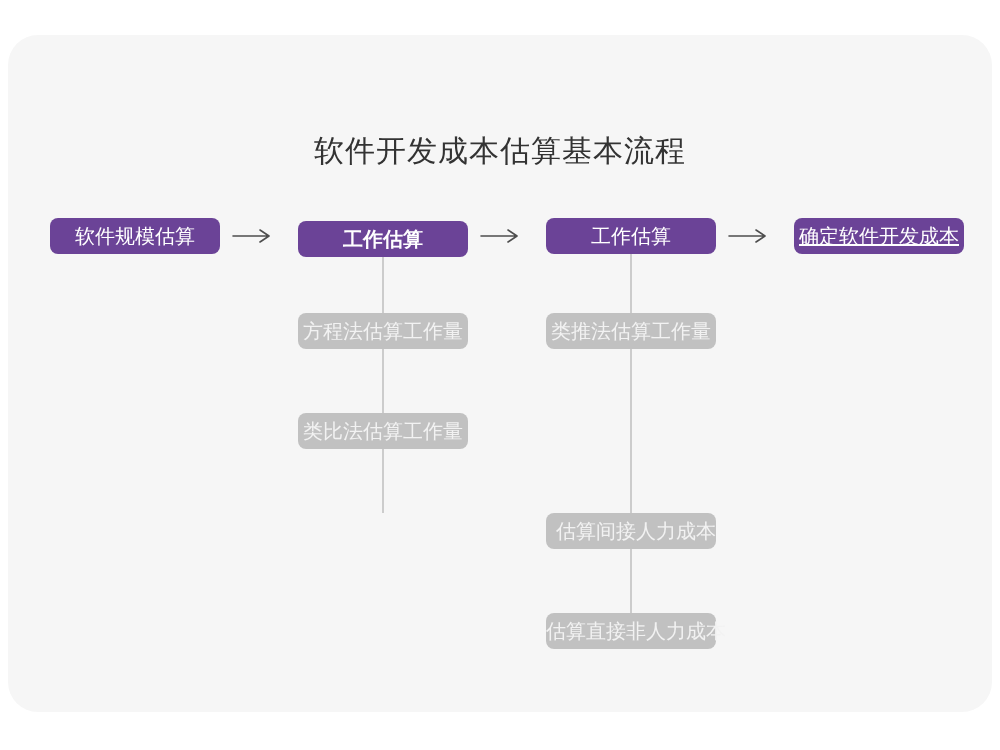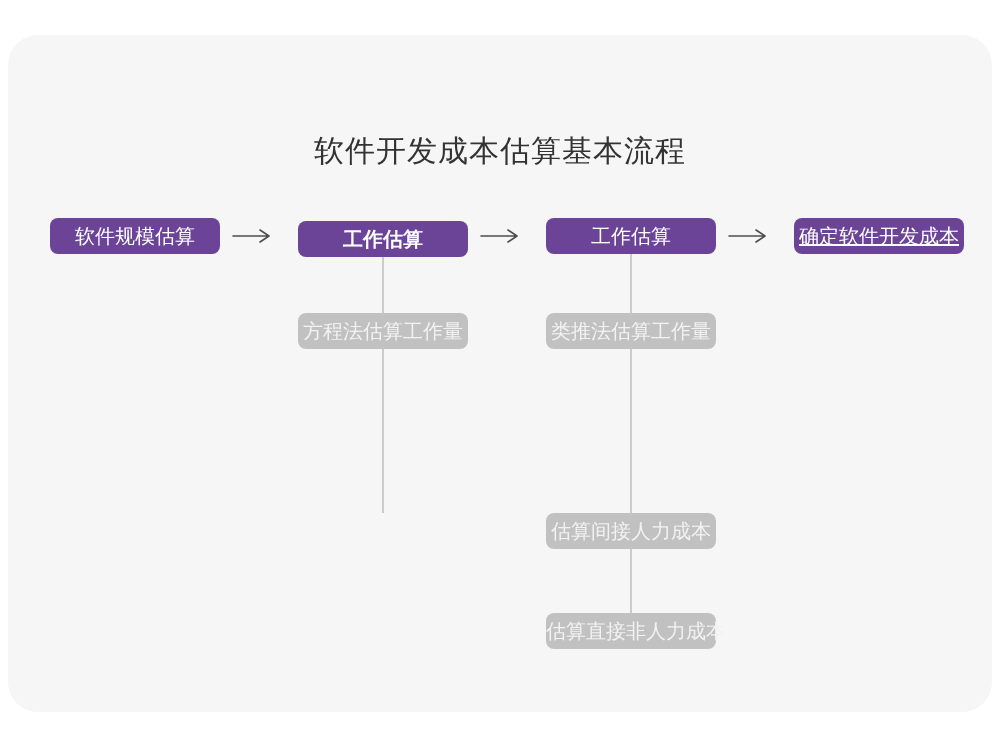--- a/index.html
+++ b/index.html
@@ -99,18 +99,19 @@
   <svg class="arrow-svg" style="left:719px; top:191px;" viewBox="0 0 44 20">
     <path d="M 2 10 H 36 M 29 4 L 38 10 L 29 16"></path>
   </svg>
 
   <div class="node primary" style="left:786px; top:183px;text-decoration:underline;">确定软件开发成本</div>
 
   <div class="vline" style="left:374px; top:219px; height:259px;"></div>
   <div class="vline" style="left:622px; top:219px; height:359px;"></div>
 
   <div class="node secondary" style="left:290px; top:278px;">方程法估算工作量</div>
+  <div class="node secondary" style="left:290px; top:378px;">类比法估算工作量</div>
 
   <div class="node secondary" style="left:538px; top:278px;">类推法估算工作量</div>
-  <div class="node secondary" style="left:538px; top:478px;">估算间接人力成本</div>
+  <div class="node secondary" style="left:538px; top:478px;text-align:right;">估算间接人力成本</div>
   <div class="node secondary" style="left:538px; top:578px;">估算直接非人力成本</div>
 
 </div>
 
 </body></html>

